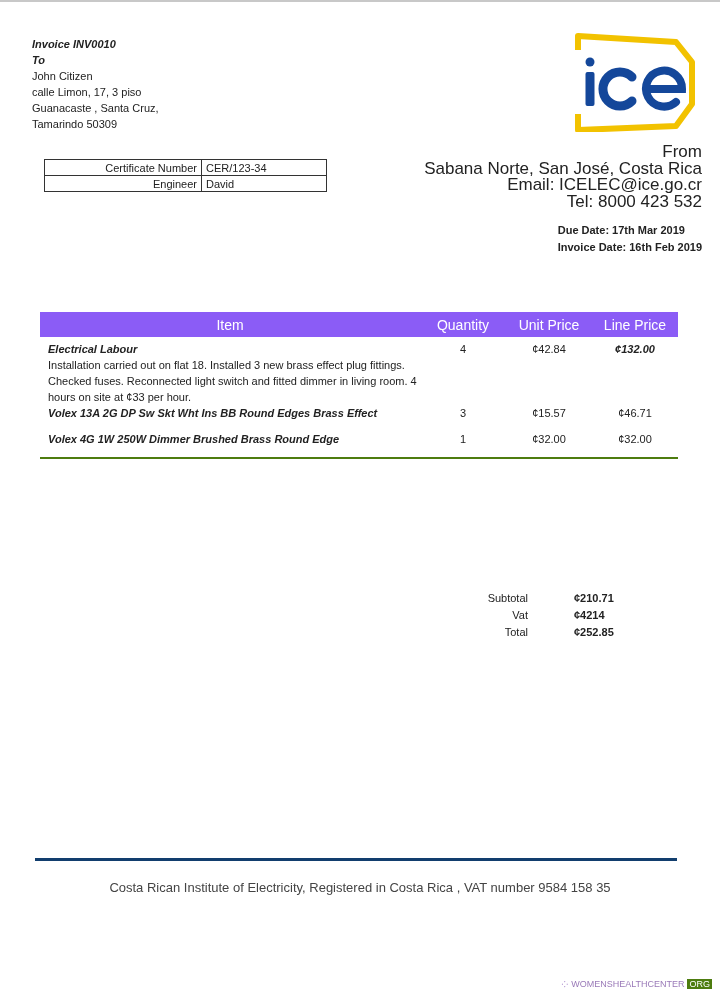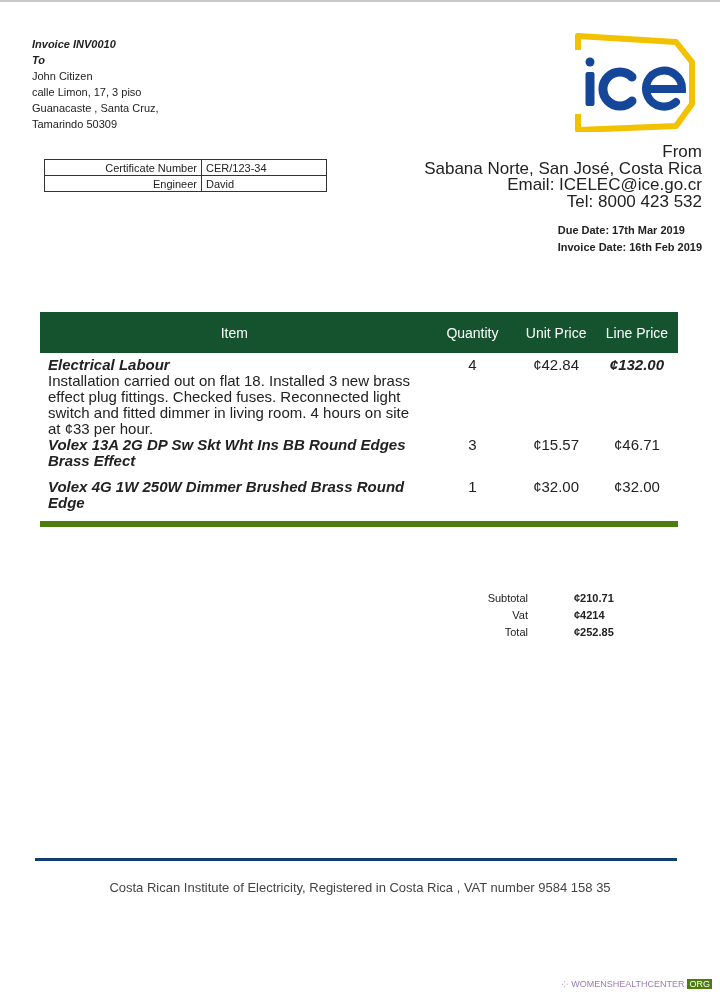--- a/index.html
+++ b/index.html
@@ -20,27 +20,27 @@
     #cert-table td { border: 1px solid #333; font-size: 11px; height: 15px; padding: 0 4px; }
     #cert-table td.lbl { text-align: right; width: 148px; }
 
     #from-block { right: 18px; top: 142px; text-align: right; }
     #from-block div { font-size: 17px; line-height: 16.5px; }
     #dates-block { right: 18px; top: 220px; text-align: left; }
     #dates-block div { font-size: 11px; line-height: 16.5px; font-weight: bold; }
 
     #items { left: 40px; top: 310px; width: 638px; border-collapse: collapse; }
     #items th {
-      background: #14532d; color: #fff; font-weight: normal; font-size: 14px;
-      height: 25px; padding: 8px; text-align: center; margin-top: 36px;
+      background: #8b5cf6; color: #fff; font-weight: normal; font-size: 14px;
+      height: 25px; padding: 0; text-align: center; margin-top: 36px;
     }
-    #items td { font-size: 15px; line-height: 16px; vertical-align: top; padding: 0; }
+    #items td { font-size: 11px; line-height: 16px; vertical-align: top; padding: 0; }
     #items td.desc { padding-left: 8px; }
     #items td.num { text-align: center; }
-    #items tr.last td { padding-bottom: 10px; border-bottom: 6px solid #4d7c0f; }
+    #items tr.last td { padding-bottom: 10px; border-bottom: 2px solid #4d7c0f; }
     #items tr.r1 td { padding-top: 4px; }
     #items tr.r3 td { padding-top: 10px; }
 
     #totals { left: 470px; top: 588px; }
     #totals .row { display: flex; font-size: 11px; line-height: 17px; }
     #totals .lbl { width: 58px; text-align: right; }
     #totals .val { margin-left: 46px; font-weight: bold; }
 
     #footer-line { left: 35px; top: 856px; width: 642px; height: 3px; background: #123e6e; }
     #footer-text { left: 0; width: 720px; top: 878px; text-align: center; font-size: 13px; color: #444; }

